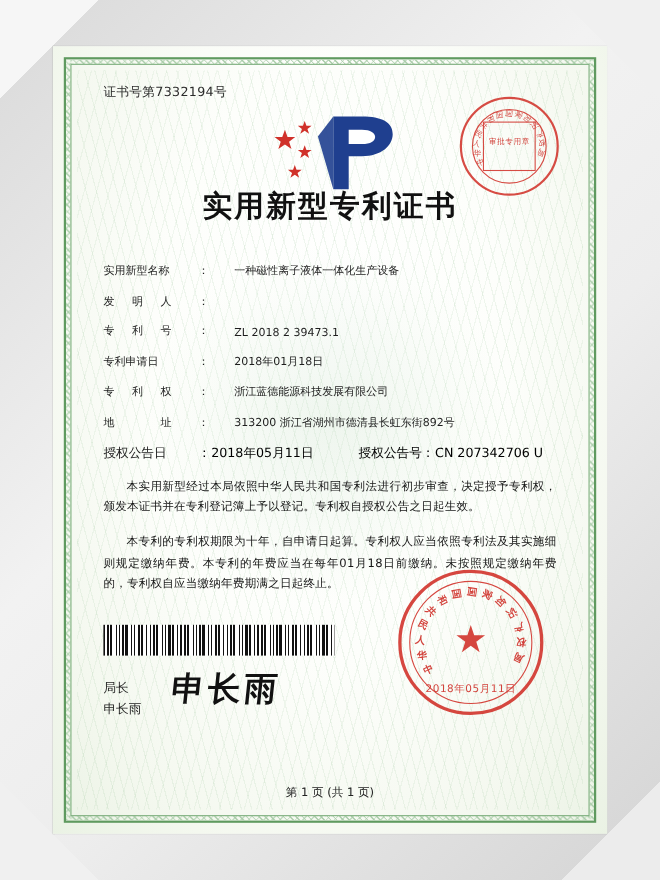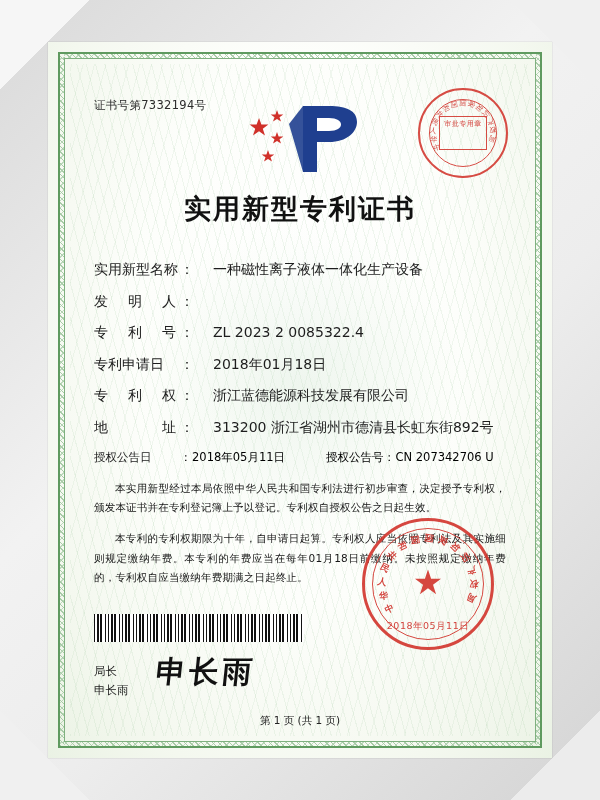--- a/index.html
+++ b/index.html
@@ -68,36 +68,36 @@
     position:absolute;left:50%;top:48%;transform:translate(-50%,-50%);
     width:330px;height:330px;border-radius:50%;
     background:radial-gradient(circle,rgba(196,222,196,.28) 0%,rgba(232,243,230,.12) 55%,transparent 70%);
     pointer-events:none;
   }
 
   
   #content{position:absolute;left:0;top:0;right:0;bottom:0;padding:34px 46px;box-sizing:border-box;}
 
   .cert-no{
-    font-size:11.5px;color:#2b2b2b;letter-spacing:.3px;margin-top:22px;
+    font-size:11.5px;color:#2b2b2b;letter-spacing:.3px;
   }
 
   .logo{
     position:absolute;left:50%;top:56px;transform:translateX(-50%);
     width:150px;height:78px;
   }
 
   .title{
     margin-top:78px;text-align:center;
     font-family:"DejaVu Sans","Liberation Sans",sans-serif;
     font-size:27px;font-weight:bold;color:#111;letter-spacing:2px;
   }
 
   .fields{margin-top:34px;}
-  .field{display:flex;align-items:flex-start;font-size:14px;color:#1d1d1d;margin-bottom:13.5px;}
+  .field{display:flex;align-items:flex-end;font-size:10px;color:#1d1d1d;margin-bottom:13.5px;}
   .fl{width:86px;flex:none;letter-spacing:3px;color:#1d1d1d;}
   .fl.tight{letter-spacing:0px;width:86px;}
   .fc{flex:none;width:12px;}
   .fv{flex:1;margin-left:21px;}
 
   .two-col{display:flex;align-items:baseline;font-size:11.5px;margin-bottom:13.5px;}
   .two-col .half{display:flex;align-items:baseline;}
   .two-col .half:first-child{width:232px;}
 
   .para{
@@ -129,22 +129,22 @@
   
   .seal-top{
     position:absolute;right:44px;top:46px;width:86px;height:86px;border-radius:50%;
     border:2.5px solid #d2342c;color:#cf2f28;opacity:.88;
   }
   .seal-top .inner{
     position:absolute;inset:9px;border:1px solid #d2342c;border-radius:50%;
   }
   .seal-top .txt{
     position:absolute;left:50%;top:50%;transform:translate(-50%,-50%);
-    width:48px;height:34px;border:1.6px solid #d2342c;
-    font-size:7px;line-height:1.35;text-align:center;padding-top:3px;box-sizing:border-box;
+    width:48px;height:45px;border:1.6px solid #d2342c;
+    font-size:7px;line-height:1.35;text-align:center;padding-top:13px;box-sizing:border-box;
     letter-spacing:.5px;
   }
   .seal-top .arc{
     position:absolute;left:0;top:0;width:100%;height:100%;
     font-size:7.5px;
   }
   .seal-top .arc span{
     position:absolute;left:50%;top:50%;transform-origin:0 0;
   }
 
@@ -226,21 +226,21 @@
           <span class="fc">：</span>
           <span class="fv">一种磁性离子液体一体化生产设备</span>
         </div>
         <div class="field">
           <span class="fl">发　明　人</span>
           <span class="fc">：</span>
         </div>
         <div class="field">
           <span class="fl">专　利　号</span>
           <span class="fc">：</span>
-          <span class="fv">ZL 2023 2 0085322.4</span>
+          <span class="fv">ZL 2018 2 39473.1</span>
         </div>
         <div class="field">
           <span class="fl tight">专利申请日</span>
           <span class="fc">：</span>
           <span class="fv">2018年01月18日</span>
         </div>
         <div class="field">
           <span class="fl">专　利　权</span>
           <span class="fc">：</span>
           <span class="fv">浙江蓝德能源科技发展有限公司</span>

